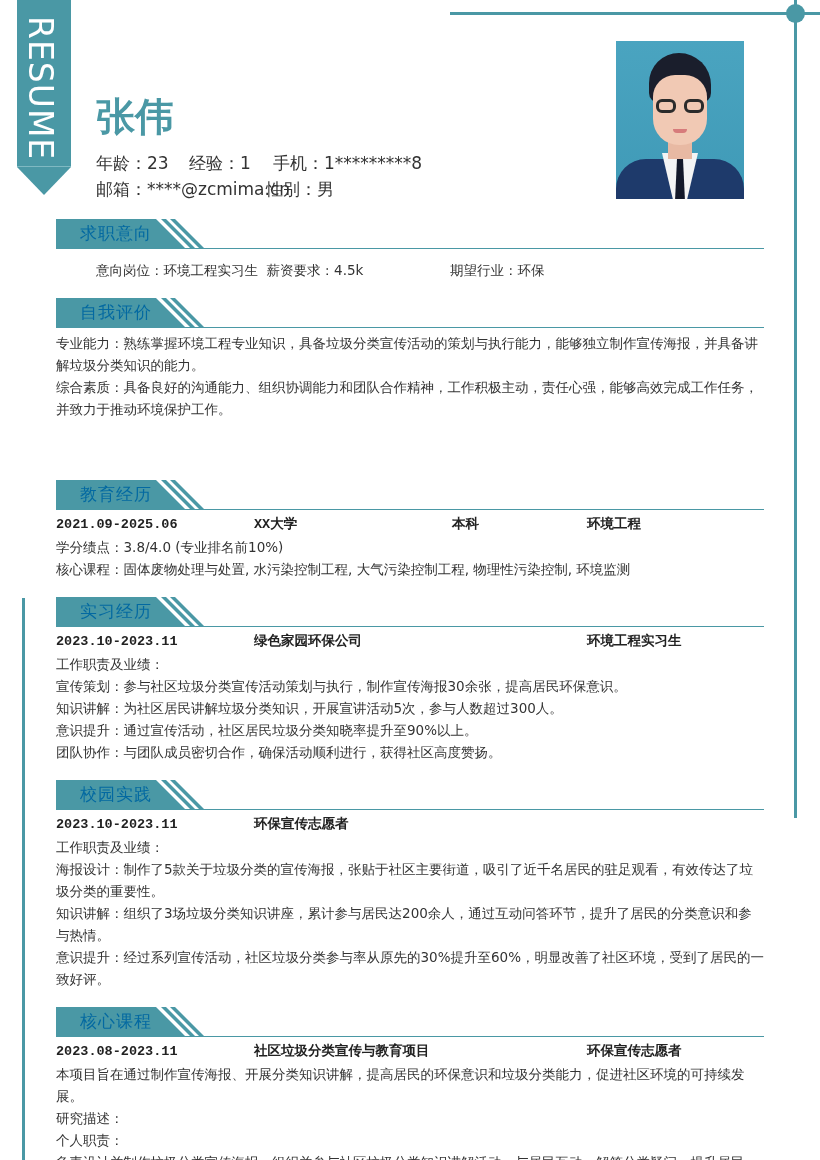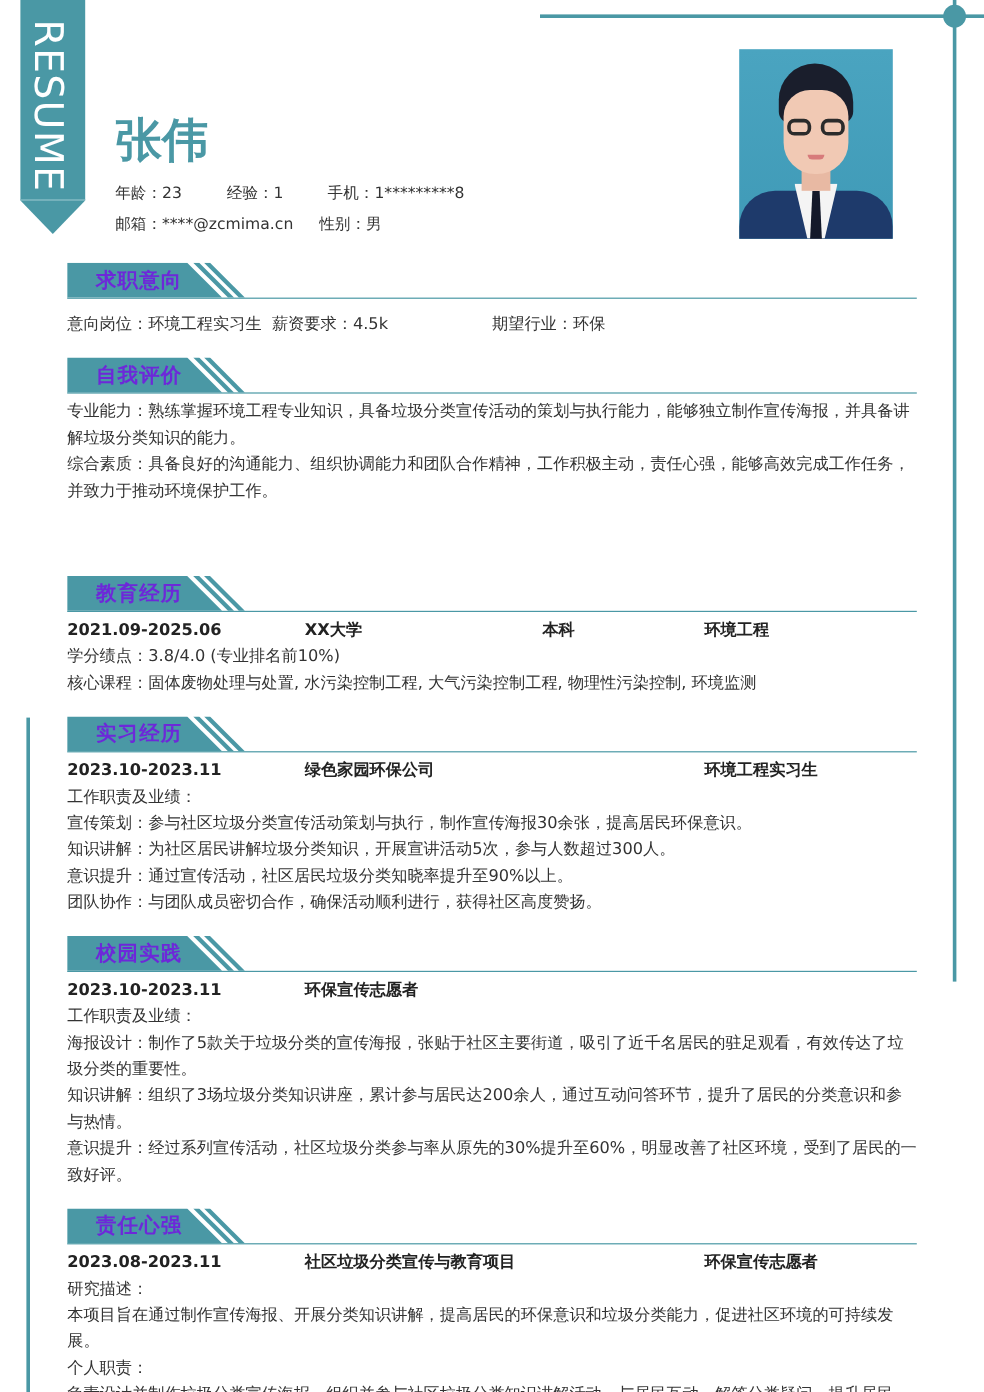--- a/index.html
+++ b/index.html
@@ -13,50 +13,50 @@
   .left-line { position: absolute; left: 22px; top: 598px; width: 3px; height: 562px; background: #4a98a5; }
 
   
   .banner { position: absolute; left: 17px; top: 0; width: 54px; height: 195px; }
   .banner-body { position: absolute; left: 0; top: 0; width: 54px; height: 167px; background: #4a98a5; border-bottom: 1px solid #7fb9c2; }
   .banner-tip { position: absolute; left: 0; top: 167px; width: 0; height: 0; border-left: 27px solid transparent; border-right: 27px solid transparent; border-top: 28px solid #4a98a5; }
   .banner-text { position: absolute; left: 40px; top: 16px; transform: rotate(90deg); transform-origin: 0 0; color: #ffffff; font-family: "DejaVu Sans", sans-serif; font-size: 33px; letter-spacing: 1px; white-space: nowrap; line-height: 1; }
 
   
   .name { position: absolute; left: 96px; top: 90px; font-size: 39px; font-weight: bold; color: #4a98a5; }
-  .info-row { position: absolute; left: 96px; font-size: 13px; color: #333; white-space: nowrap; }
+  .info-row { position: absolute; left: 96px; font-size: 17px; color: #333; white-space: nowrap; }
   .info-row span.item { display: inline-block; }
   .row1 { top: 152px; }
   .row2 { top: 178px; }
 
   .photo { position: absolute; left: 616px; top: 41px; width: 128px; height: 158px; background: linear-gradient(180deg, #4aa4c0 0%, #3f9ab7 100%); overflow: hidden; }
   .photo .hair { position: absolute; left: 33px; top: 12px; width: 62px; height: 50px; background: #1a1e2c; border-radius: 30px 32px 10px 10px; }
   .photo .face { position: absolute; left: 37px; top: 34px; width: 54px; height: 70px; background: #f1c9b4; border-radius: 22px 22px 26px 26px; }
   .photo .glasses { position: absolute; left: 40px; top: 58px; width: 48px; height: 14px; }
   .photo .glasses i { position: absolute; top: 0; width: 20px; height: 14px; border: 3px solid #2b2b2b; border-radius: 6px; }
   .photo .glasses i.l { left: 0; } .photo .glasses i.r { right: 0; }
   .photo .mouth { position: absolute; left: 57px; top: 88px; width: 14px; height: 4px; background: #d77b7b; border-radius: 0 0 6px 6px; }
   .photo .neck { position: absolute; left: 52px; top: 98px; width: 24px; height: 20px; background: #e8b9a3; }
   .photo .suit { position: absolute; left: 0; top: 118px; width: 128px; height: 45px; background: #1e3a6b; border-radius: 30px 30px 0 0; }
   .photo .shirt { position: absolute; left: 46px; top: 112px; width: 36px; height: 46px; background: #f4f4f4; clip-path: polygon(0 0, 100% 0, 70% 100%, 30% 100%); }
   .photo .tie { position: absolute; left: 59px; top: 118px; width: 10px; height: 42px; background: #14192a; clip-path: polygon(20% 0, 80% 0, 100% 100%, 0 100%); }
 
   
   .section { position: absolute; left: 56px; width: 708px; }
   .sec-head { position: relative; height: 30px; border-bottom: 1.5px solid #4a98a5; }
-  .sec-title { position: absolute; left: 24px; top: 3px; color: #6d28d9; font-size: 17px; font-weight: bold; letter-spacing: 1px; text-align: center; }
+  .sec-title { position: absolute; left: 24px; top: 3px; color: #0369a1; font-size: 17px; font-weight: normal; letter-spacing: 1px; text-align: center; }
 
   .sec-body { font-size: 13.5px; line-height: 22px; color: #333; padding-top: 4px; }
-  .row-head { display: flex; font-weight: bold; color: #222; font-size: 13.5px; height: 22px; line-height: 22px; }
+  .row-head { display: flex; font-weight: bold; color: #222; font-size: 13.5px; height: 22px; line-height: 22px; font-family: Liberation Mono, monospace; }
   .row-head .c1 { width: 198px; }
   .row-head .c2 { width: 198px; }
   .row-head .c3 { width: 135px; }
   .row-head .c2.wide { width: 333px; }
   .job-row { display: flex; }
-  .job-row .a { width: 354px; }
+  .job-row .a { width: 354px; margin-left: 40px; }
 </style>
 </head>
 <body>
 
 <div class="top-line"></div>
 <div class="right-line"></div>
 <div class="dot"></div>
 <div class="left-line"></div>
 
 <div class="banner">
@@ -185,26 +185,26 @@
   </div>
 </div>
 
 <div class="section" style="top:1007px">
   <div class="sec-head">
     <svg width="160" height="30" style="position:absolute;left:0;top:0">
       <polygon points="0,0 100,0 129,29 0,29" fill="#4a98a5"></polygon>
       <polygon points="105,0 110,0 139,29 134,29" fill="#4a98a5"></polygon>
       <polygon points="114,0 119,0 148,29 143,29" fill="#4a98a5"></polygon>
     </svg>
-    <span class="sec-title">责任心强</span>
+    <span class="sec-title">核心课程</span>
   </div>
   <div class="sec-body">
     <div class="row-head">
       <span class="c1">2023.08-2023.11</span>
       <span class="c2 wide">社区垃圾分类宣传与教育项目</span>
       <span>环保宣传志愿者</span>
     </div>
+    <p>本项目旨在通过制作宣传海报、开展分类知识讲解，提高居民的环保意识和垃圾分类能力，促进社区环境的可持续发展。</p>
     <p>研究描述：</p>
-    <p>本项目旨在通过制作宣传海报、开展分类知识讲解，提高居民的环保意识和垃圾分类能力，促进社区环境的可持续发展。</p>
     <p>个人职责：</p>
     <p>负责设计并制作垃圾分类宣传海报，组织并参与社区垃圾分类知识讲解活动，与居民互动，解答分类疑问，提升居民</p>
   </div>
 </div>
 
 </body></html>

